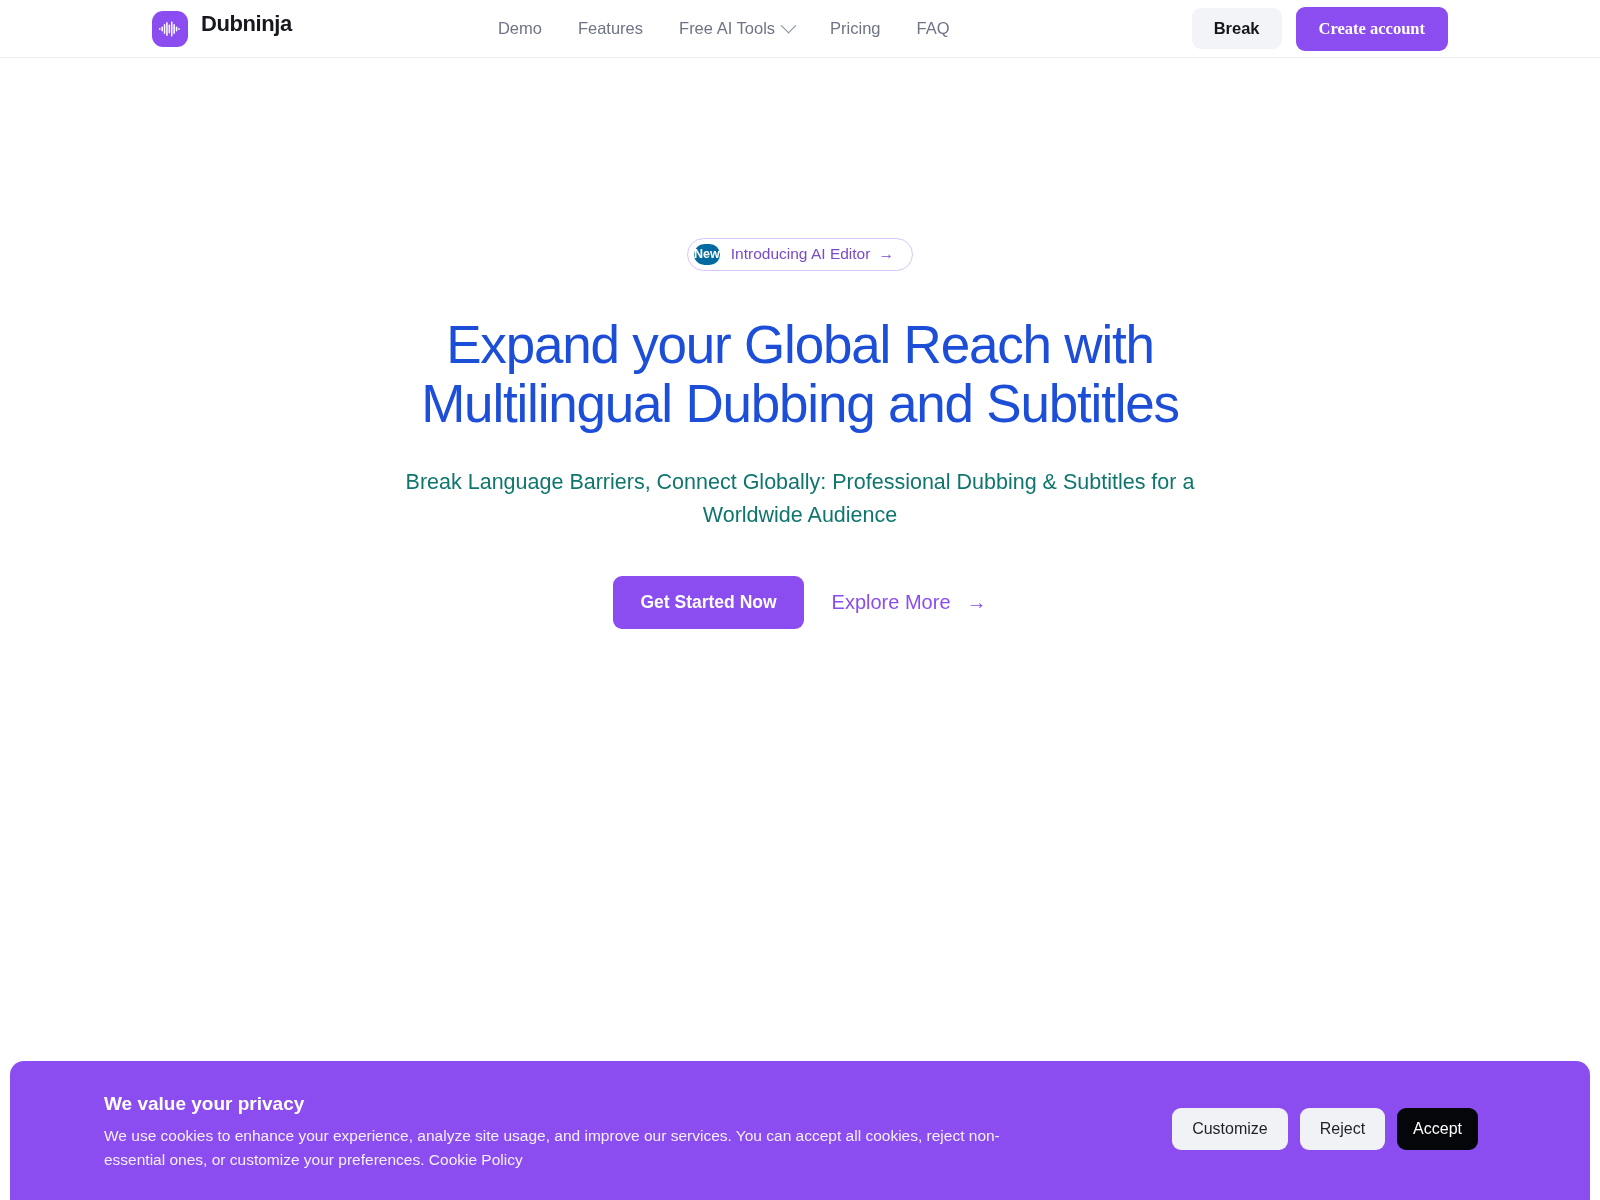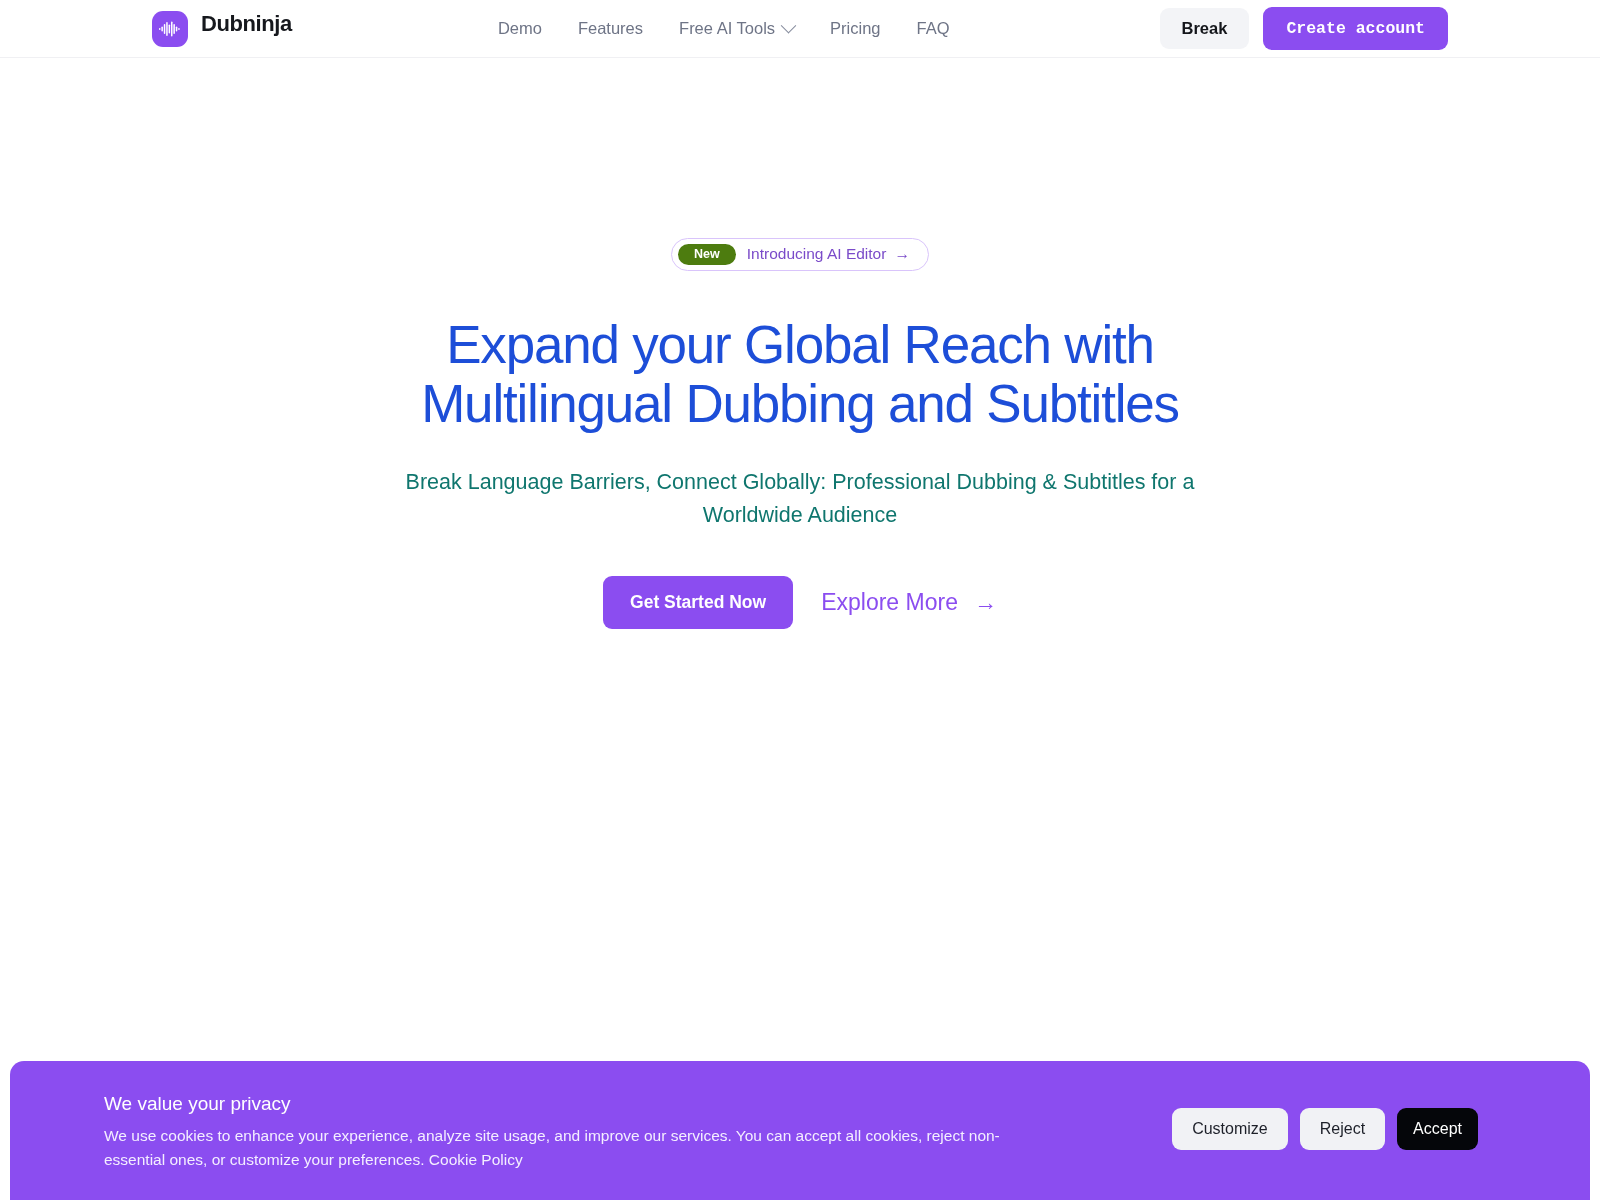--- a/index.html
+++ b/index.html
@@ -105,21 +105,21 @@
 
   .btn-create {
     font-size: 16.5px;
     font-weight: bold;
     color: #ffffff;
     background: #8b4df0;
     border: none;
     border-radius: 9px;
     padding: 12px 23px;
     cursor: pointer;
-    font-family: Liberation Mono, monospace;
+    font-family: Liberation Serif, serif;
   }
 
   
   .hero {
     width: 100%;
     padding-top: 180px;
     display: flex;
     flex-direction: column;
     align-items: center;
     text-align: center;
@@ -130,26 +130,26 @@
     align-items: center;
     gap: 11px;
     border: 1.5px solid #d9c4fb;
     background: #ffffff;
     border-radius: 999px;
     padding: 5px 18px 5px 6px;
     cursor: pointer;
   }
 
   .badge-pill {
-    background: #4d7c0f;
+    background: #0369a1;
     color: #ffffff;
     font-size: 12.5px;
     font-weight: bold;
     border-radius: 999px;
-    padding: 4px 16px;
+    padding: 4px 0;
     line-height: 1;
     white-space: nowrap;
   }
 
   .badge-text {
     font-size: 15.5px;
     color: #7a4bc9;
     white-space: nowrap;
   }
   .badge-arrow {
@@ -189,21 +189,21 @@
     font-size: 17.5px;
     font-weight: bold;
     border: none;
     border-radius: 9px;
     padding: 16px 27px;
     cursor: pointer;
     font-family: inherit;
   }
 
   .link-explore {
-    font-size: 23px;
+    font-size: 20px;
     color: #8b4df0;
     cursor: pointer;
     display: inline-flex;
     align-items: flex-start;
     gap: 16px;
     text-decoration: none;
   }
 
   
   .next-section {
@@ -234,21 +234,21 @@
     align-items: center;
     gap: 30px;
     z-index: 20;
   }
 
   .cookie-copy { flex: 1; min-width: 0; }
 
   .cookie-title {
     color: #ffffff;
     font-size: 19px;
-    font-weight: normal;
+    font-weight: bold;
     margin-bottom: 9px;
     margin-top: 6px;
   }
 
   .cookie-text {
     color: #f4eeff;
     font-size: 15.5px;
     line-height: 1.55;
     max-width: 905px;
   }

